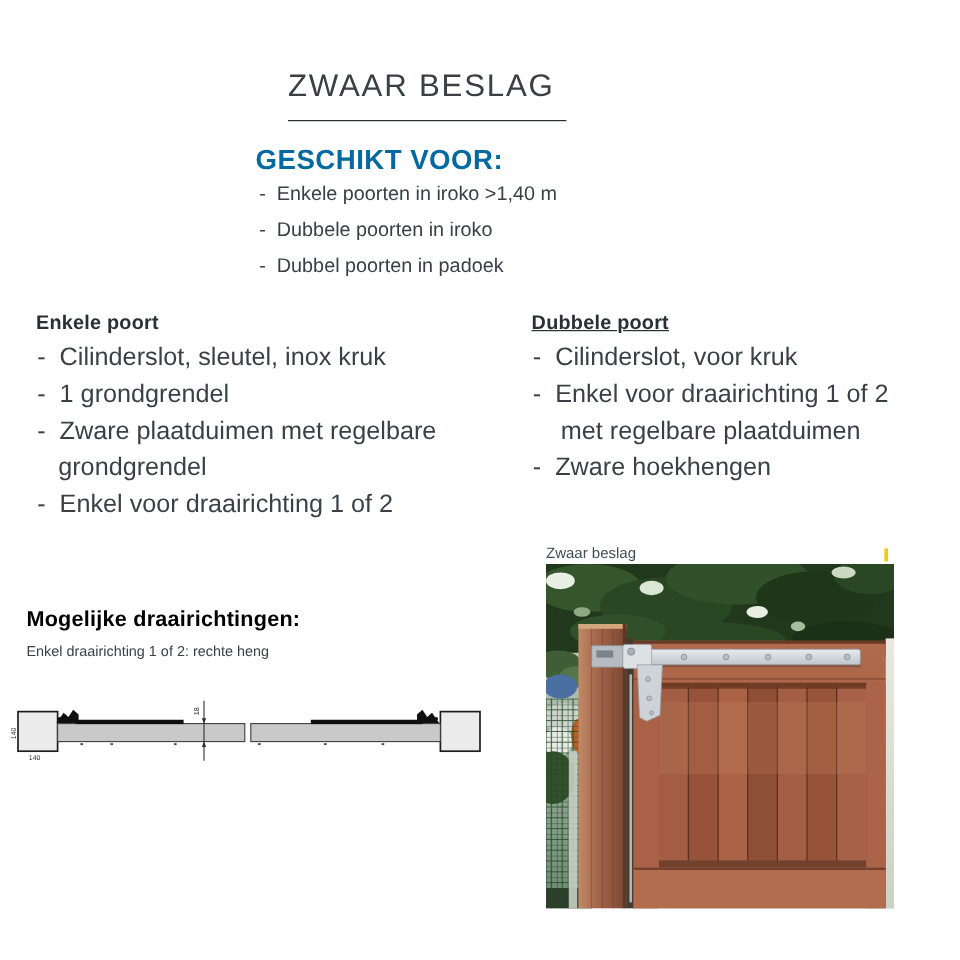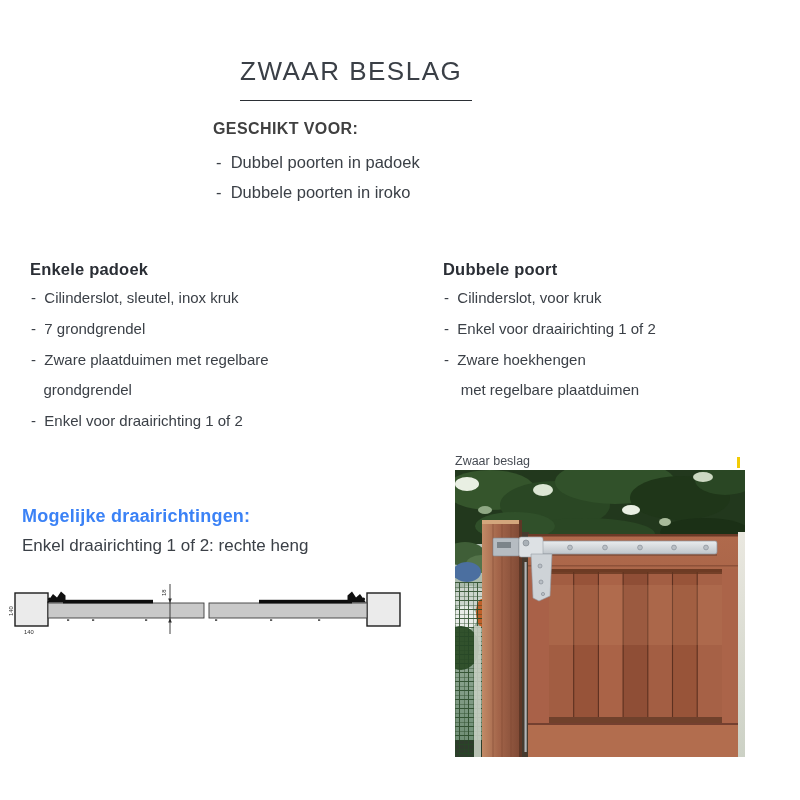--- a/index.html
+++ b/index.html
@@ -12,62 +12,63 @@
   .abs{position:absolute;}
   .pre{white-space:pre;}
   .page-title{
     left:240px;top:56px;
     font-size:26px;letter-spacing:1.5px;color:#3a3f46;font-weight:400;
   }
   .title-underline{
     left:240px;top:100px;width:232px;height:1px;background:#2b2f35;
   }
   .g-heading{
-    left:213px;top:120px;font-size:16px;font-weight:700;color:#404040;letter-spacing:.4px;
+    left:213px;top:120px;font-size:23px;font-weight:700;color:#0369a1;letter-spacing:.4px;
   }
   .g-list{left:216px;top:148px;font-size:16.5px;line-height:29.8px;}
   .col-heading{font-size:16.5px;font-weight:700;color:#2a2e35;letter-spacing:.2px;}
   .col-heading.left{left:30px;top:260px;}
-  .col-heading.right{left:443px;top:260px;}
-  .col-list{font-size:15px;line-height:30.8px;}
+  .col-heading.right{left:443px;top:260px;text-decoration:underline;}
+  .col-list{font-size:21px;line-height:30.8px;}
   .col-list.left{left:31px;top:283px;}
   .col-list.right{left:444px;top:283px;}
-  .dir-heading{left:22px;top:506px;font-size:18px;font-weight:700;color:#3b82f6;letter-spacing:.2px;}
-  .dir-line{left:22px;top:536px;font-size:17px;}
+  .dir-heading{left:22px;top:506px;font-size:18px;font-weight:700;color:#000000;letter-spacing:.2px;}
+  .dir-line{left:22px;top:536px;font-size:12px;}
   .photo-caption{left:455px;top:454px;font-size:12.5px;color:#464b53;}
   .yellow-tick{left:737px;top:457px;width:3px;height:11px;background:#f2cb05;}
   svg text{font-family:"Liberation Sans", sans-serif;}
 </style>
 </head>
 <body>
 
 <div class="abs page-title">ZWAAR BESLAG</div>
 <div class="abs title-underline"></div>
 
 <div class="abs g-heading">GESCHIKT VOOR:</div>
 <div class="abs g-list">
+  <div class="pre">-  Enkele poorten in iroko &gt;1,40 m</div>
+  <div class="pre">-  Dubbele poorten in iroko</div>
   <div class="pre">-  Dubbel poorten in padoek</div>
-  <div class="pre">-  Dubbele poorten in iroko</div>
 </div>
 
-<div class="abs col-heading left">Enkele padoek</div>
+<div class="abs col-heading left">Enkele poort</div>
 <div class="abs col-list left">
   <div class="pre">-  Cilinderslot, sleutel, inox kruk</div>
-  <div class="pre">-  7 grondgrendel</div>
+  <div class="pre">-  1 grondgrendel</div>
   <div class="pre">-  Zware plaatduimen met regelbare</div>
   <div class="pre">   grondgrendel</div>
   <div class="pre">-  Enkel voor draairichting 1 of 2</div>
 </div>
 
 <div class="abs col-heading right">Dubbele poort</div>
 <div class="abs col-list right">
   <div class="pre">-  Cilinderslot, voor kruk</div>
   <div class="pre">-  Enkel voor draairichting 1 of 2</div>
+  <div class="pre">    met regelbare plaatduimen</div>
   <div class="pre">-  Zware hoekhengen</div>
-  <div class="pre">    met regelbare plaatduimen</div>
 </div>
 
 <div class="abs dir-heading">Mogelijke draairichtingen:</div>
 <div class="abs dir-line">Enkel draairichting 1 of 2: rechte heng</div>
 
 <svg class="abs" style="left:8px;top:583px" width="397" height="55" viewBox="0 0 397 55">
 
   <rect x="7" y="10" width="33" height="33" fill="#ebebeb" stroke="#1c1c1c" stroke-width="1.4"></rect>
   <rect x="359" y="10" width="33" height="33" fill="#ebebeb" stroke="#1c1c1c" stroke-width="1.4"></rect>
 

